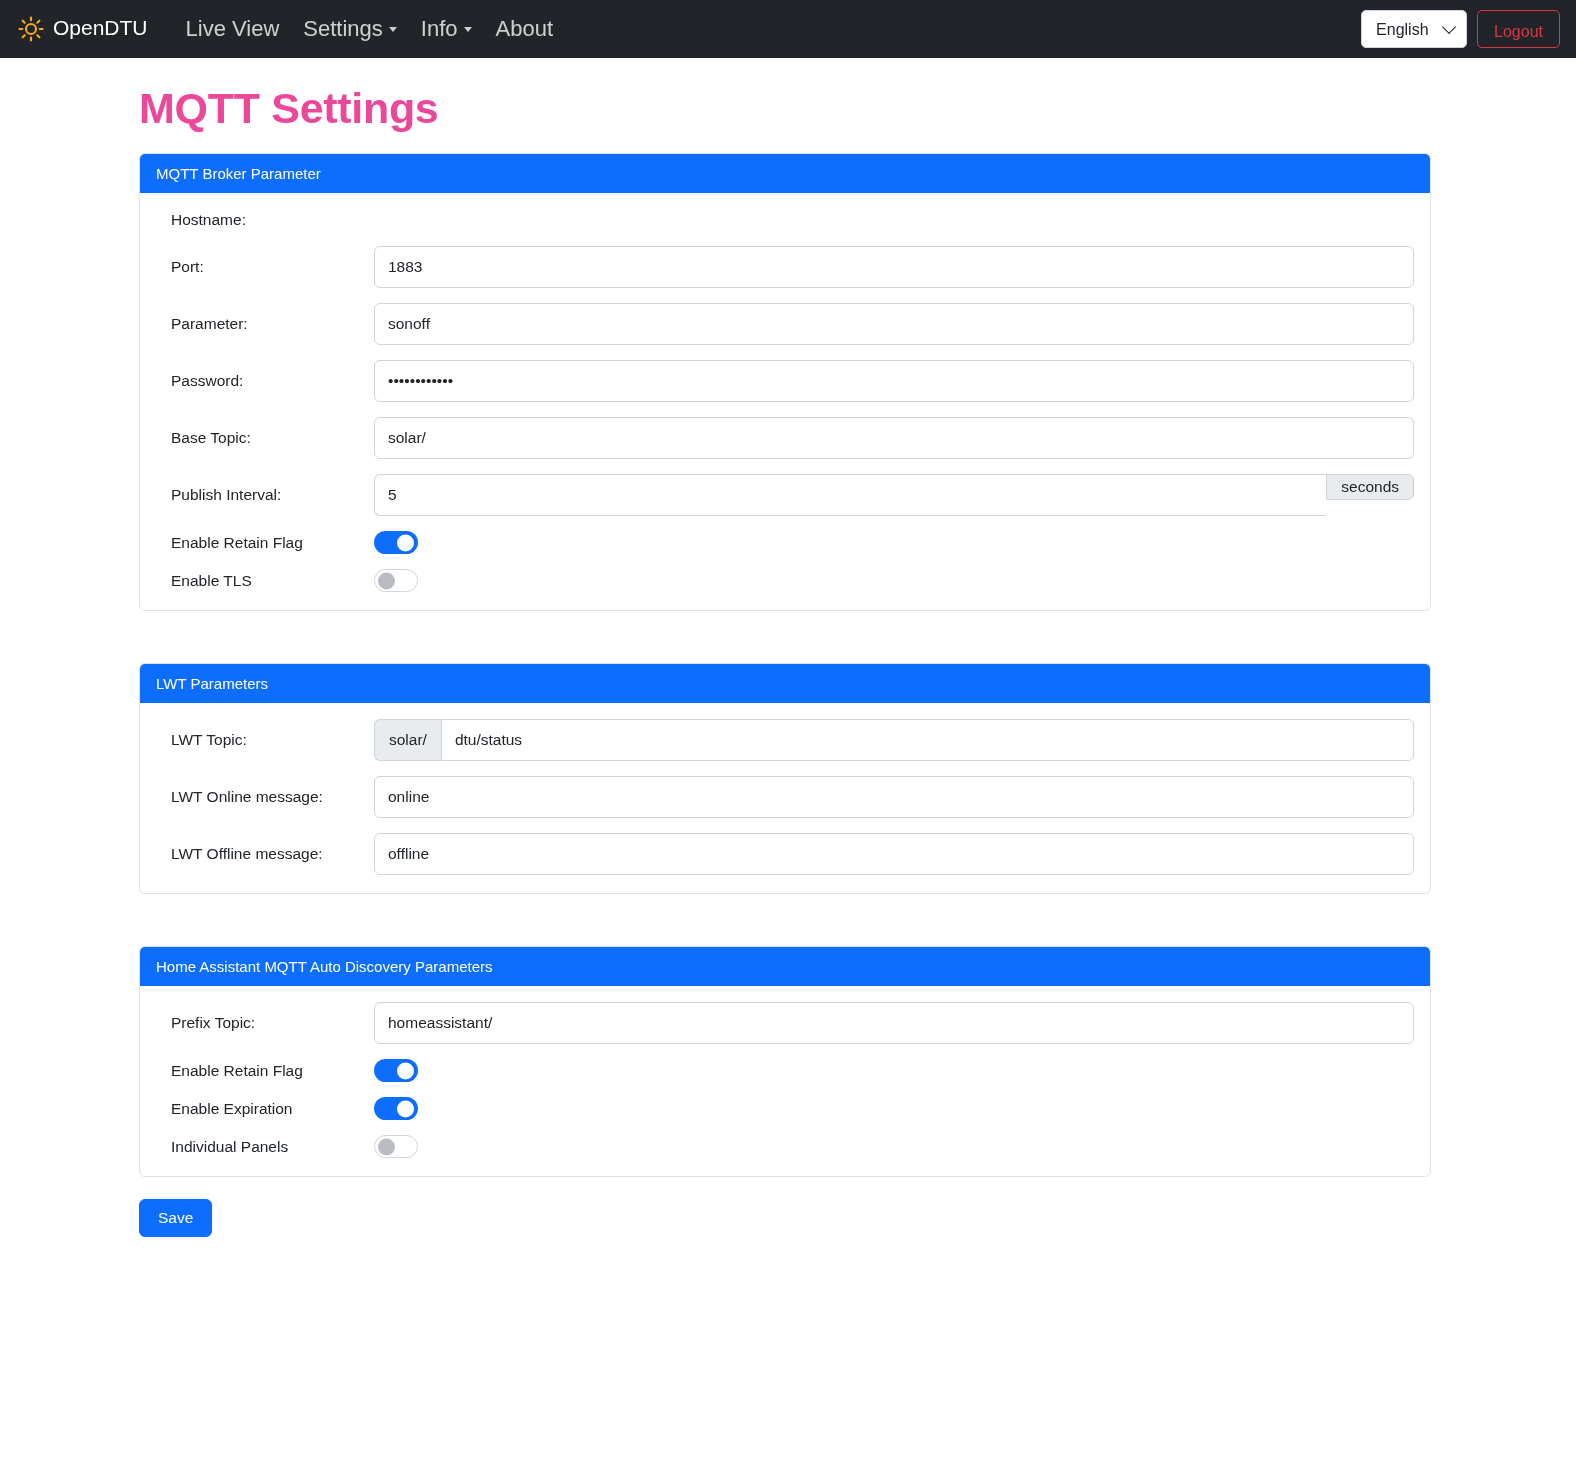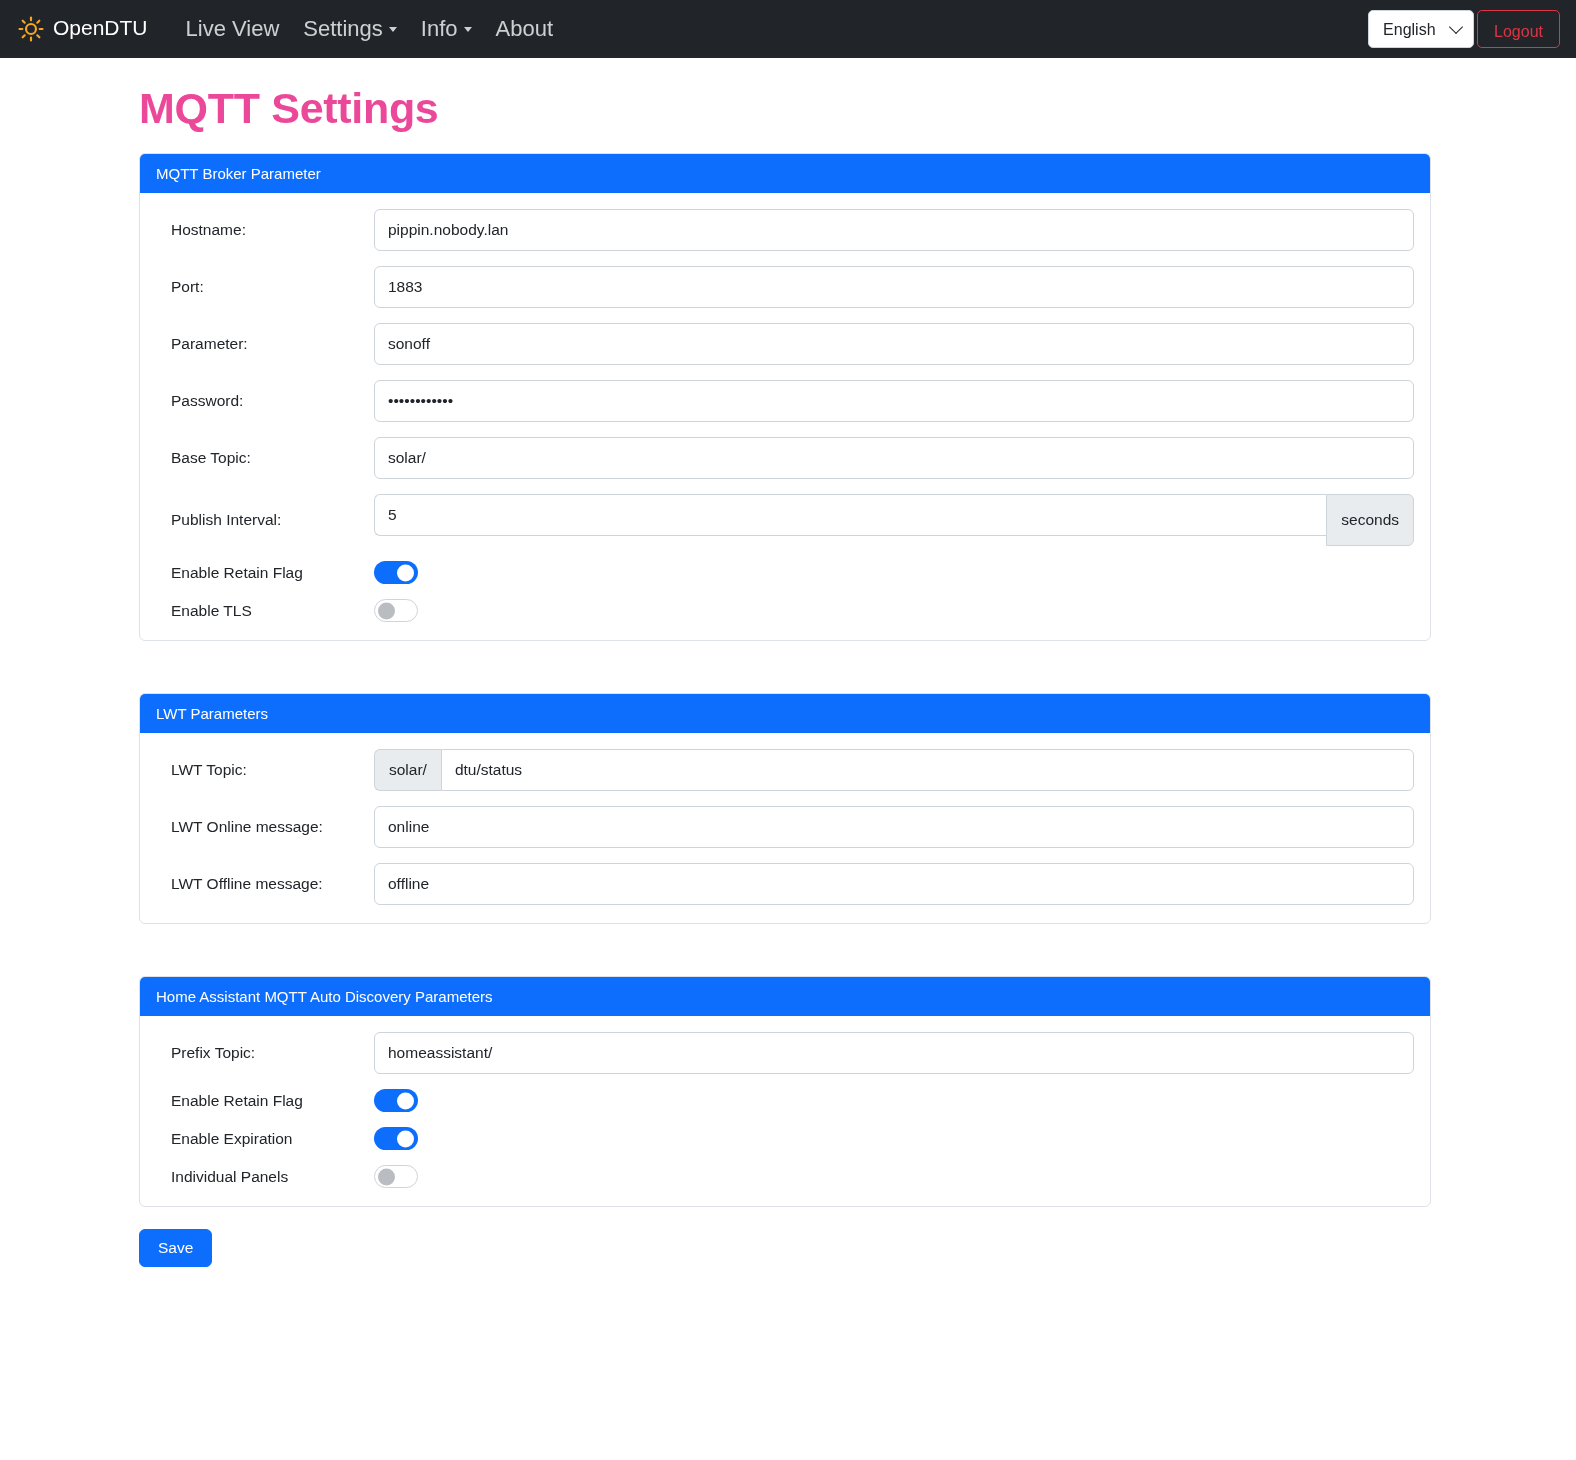--- a/index.html
+++ b/index.html
@@ -47,21 +47,21 @@
     border-left: 4.5px solid transparent;
     border-right: 4.5px solid transparent;
     border-top: 5px solid rgba(255,255,255,0.78);
     display: inline-block;
     margin-left: 1px;
   }
   .nav-right {
     margin-left: auto;
     display: flex;
     align-items: center;
-    gap: 3px;
+    gap: 10px;
   }
   .lang-select {
     background: #ffffff;
     border: 1px solid #ced4da;
     border-radius: 5px;
     height: 38px;
     padding: 0 34px 0 14px;
     font-size: 16px;
     color: #212529;
     font-family: "Liberation Sans", sans-serif;
@@ -147,21 +147,21 @@
     color: #212529;
     padding: 0 13px;
     font-family: "Liberation Sans", sans-serif;
     background: #ffffff;
   }
   .form-input::placeholder { color: #9aa0a6; }
 
   .input-group { display: flex; width: 100%; }
   .input-group .form-input { border-radius: 6px 0 0 6px; border-right: none; }
   .input-group .addon-right {
-    height: 52px;
+    height: 26px;
     display: flex; align-items: center;
     padding: 0 14px;
     background: #e9ecef;
     border: 1px solid #ced4da;
     border-radius: 0 6px 6px 0;
     font-size: 15.5px;
     color: #212529;
     white-space: nowrap;
   }
   .input-group .addon-left {
@@ -269,23 +269,20 @@
 
   
 
   
   <div class="card">
     <div class="card-header">MQTT Broker Parameter</div>
     <div class="card-body">
 
       <div class="row">
         <div class="row-label">Hostname:</div>
-        <div class="ctrl">
-          <input class="form-input" type="text" value="pippin.nobody.lan" style="">
-        </div>
       </div>
 
       <div class="row">
         <div class="row-label">Port:</div>
         <div class="ctrl">
           <input class="form-input" type="text" value="1883" style="">
         </div>
       </div>
 
       <div class="row">

